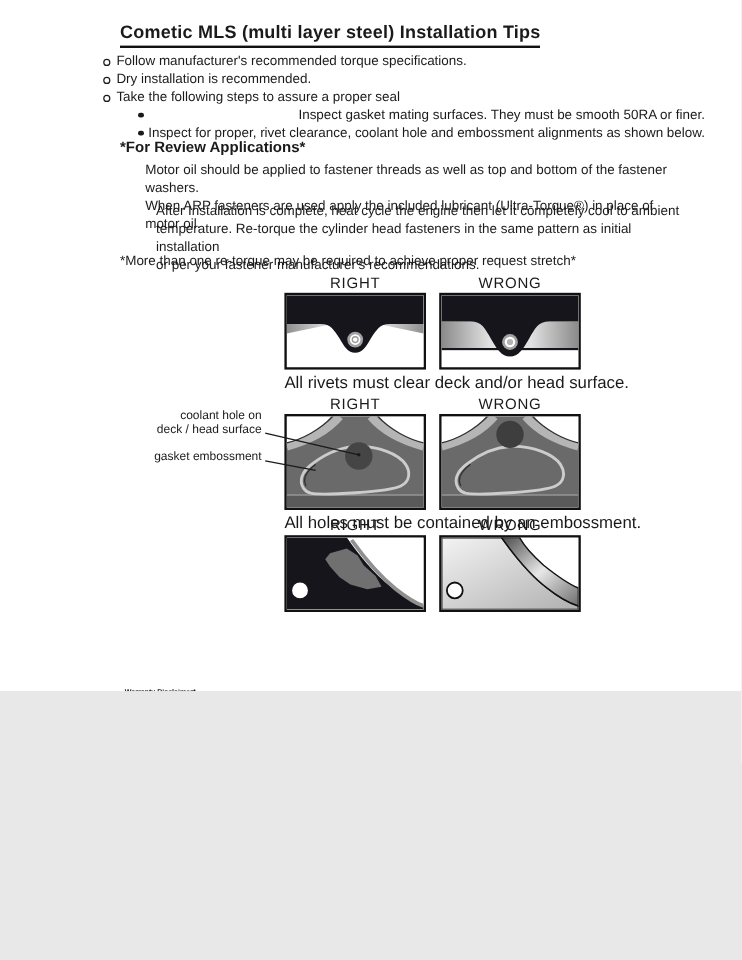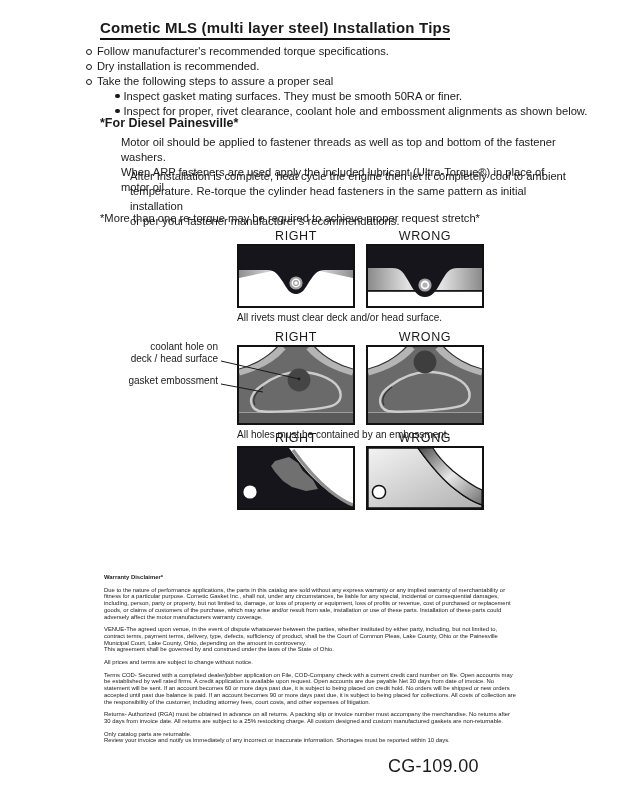--- a/index.html
+++ b/index.html
@@ -1,29 +1,29 @@
 <!DOCTYPE html>
 <html><head>
 <meta charset="utf-8">
 <style>
   html,body { margin:0; padding:0; background:#e8e8e8; }
   .page {
-    position:relative; width:618px; height:800px; margin:0 auto;
+    position:relative; width:618px; height:576px; margin:0 auto;
     background:#ffffff; overflow:hidden;
     font-family:"Liberation Sans", sans-serif; color:#1a1a1a;
     -webkit-font-smoothing:antialiased;
   }
   .title {
     position:absolute; left:100px; top:19px;
     font-size:15px; font-weight:bold; letter-spacing:0.2px;
     border-bottom:2px solid #111; padding-bottom:2px; display:inline-block;
   }
   .bullets { position:absolute; left:86px; top:44px; font-size:11.2px; line-height:15px; }
   .b-row { display:flex; align-items:flex-start; }
-  .b-row.sub { margin-left:29px; }
+  .b-row.sub { margin-left:29px;justify-content:space-between; }
   .mk-circle {
     width:4px; height:4px; border:1px solid #1a1a1a; border-radius:50%;
     margin:4.5px 5px 0 0; flex:0 0 auto;
   }
   .mk-dot {
     width:4.5px; height:4.5px; background:#1a1a1a; border-radius:50%;
     margin:4.5px 4px 0 0; flex:0 0 auto;
   }
   .diesel-heading { position:absolute; left:100px; top:116px; font-size:12.5px; font-weight:bold; }
   .bodypara { position:absolute; left:100px; font-size:11.2px; line-height:15px; white-space:pre-line; width:440px; }
@@ -31,21 +31,21 @@
   .p2 { top:169px;margin-left:30px; }
   .pnote { top:211px; }
 
   .figset { position:absolute; left:237px; }
   .fig-labels { display:flex; width:247px; }
   .fig-labels span { flex:0 0 118px; text-align:center; font-size:12.5px; letter-spacing:0.6px; line-height:15px; }
   .fig-labels span + span { margin-left:11px; }
   .fig-boxes { display:flex; margin-top:0px; }
   .fig-boxes svg { display:block; border:2px solid #111; background:#fff; }
   .fig-boxes svg + svg { margin-left:11px; }
-  .fig-caption { font-size:10px; line-height:12.5px; margin-top:4px; white-space:pre-line; }
+  .fig-caption { font-size:14px; line-height:12.5px; margin-top:4px; white-space:pre-line; }
   .set1 { top:229px; }
   .set2 { top:330px; }
   .set3 { top:431px; }
 
   .ann { position:absolute; left:98px; width:120px; text-align:right; font-size:10px; line-height:11.5px; white-space:pre-line; }
   .ann1 { top:341px; }
   .ann2 { top:375px; }
   .leader-overlay { position:absolute; left:220px; top:352px; }
 
   .legal { position:absolute; left:104px; top:574px; width:412px; font-size:5.9px; line-height:6.7px; }
@@ -76,21 +76,21 @@
     <div class="b-row sub">
       <span class="mk-dot"></span>
       <span>Inspect gasket mating surfaces.  They must be smooth 50RA or finer.</span>
     </div>
     <div class="b-row sub">
       <span class="mk-dot"></span>
       <span>Inspect for proper, rivet clearance, coolant hole and embossment alignments as shown below.</span>
     </div>
   </div>
 
-  <div class="diesel-heading">*For Diesel Painesville*</div>
+  <div class="diesel-heading">*For Review Applications*</div>
   <div class="bodypara p1">Motor oil should be applied to fastener threads as well as top and bottom of the fastener washers.
 When ARP fasteners are used apply the included lubricant (Ultra-Torque®) in place of motor oil.</div>
   <div class="bodypara p2">After Installation is complete, heat cycle the engine then let it completely cool to ambient
 temperature. Re-torque the cylinder head fasteners in the same pattern as initial installation
 or per your fastener manufacturer's recommendations.</div>
   <div class="bodypara pnote">*More than one re-torque may be required to achieve proper request stretch*</div>
 
   <div class="figset set1">
     <div class="fig-labels">
       <span>RIGHT</span>

